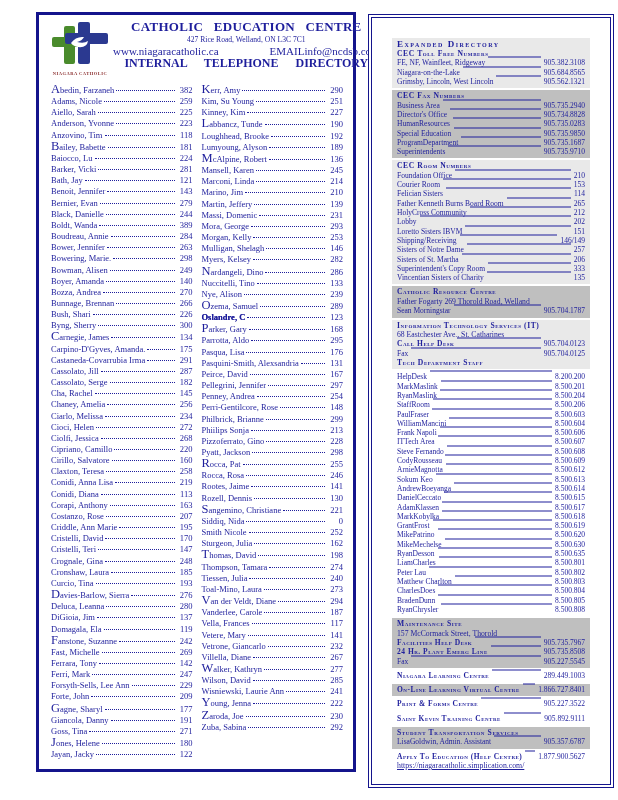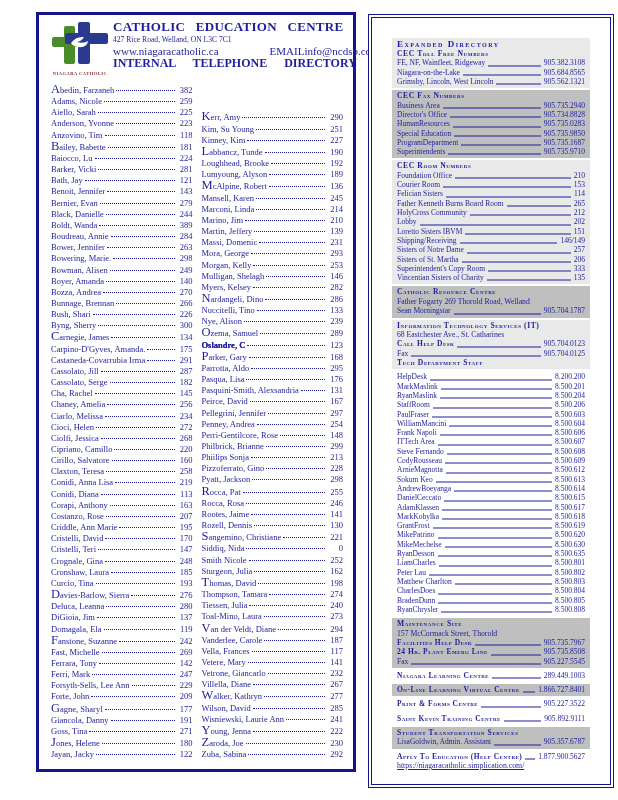--- a/index.html
+++ b/index.html
@@ -4,45 +4,45 @@
 <style>
   html,body{margin:0;padding:0;background:#fff;}
   .page{position:relative;width:618px;height:800px;background:#ffffff;overflow:hidden;
         font-family:"Liberation Serif", serif;color:#1e1e9c;}
   
   .main-box{position:absolute;left:36px;top:12px;width:320px;height:760px;
             border:3px solid #14148c;box-sizing:border-box;background:#fff;}
   .hdr{display:flex;align-items:flex-start;padding:5px 6px 1px 8px;}
   .logo-wrap{width:66px;flex:0 0 66px;text-align:center;padding-top:2px;}
   .logo-caption{font-size:4.5px;letter-spacing:.5px;color:#8b2e2e;font-weight:bold;margin-top:1px;}
-  .hdr-text{flex:1;line-height:1.15;}
+  .hdr-text{flex:1;text-align:center;line-height:1.15;}
   .org{font-size:13px;font-weight:bold;word-spacing:7px;letter-spacing:.3px;}
   .addr1{font-size:7.6px;margin-top:1px;}
   .webline{font-size:11px;word-spacing:10px;}
   .dirtitle{font-size:12px;font-weight:bold;word-spacing:14px;margin-top:0;}
-  .cols{display:flex;gap:9px;padding:7px 10px 0 12px;align-items:flex-end;}
+  .cols{display:flex;gap:9px;padding:7px 10px 0 12px;}
   .col{flex:1;min-width:0;}
   .row{display:flex;align-items:baseline;font-size:8.5px;line-height:11.15px;}
   .nm{white-space:nowrap;}
   .boldname{font-weight:bold;text-shadow:0 0 .6px #1e1e9c;}
   .capl{font-size:12.5px;}
   .lead{flex:1;min-width:4px;border-bottom:1px dotted #1e1e9c;margin:0 2px;transform:translateY(-2px);}
   .ext{white-space:nowrap;min-width:16px;text-align:right;}
   
   .panel{position:absolute;left:368px;top:14px;width:246px;height:774px;
          border:4px double #14148c;box-sizing:border-box;background:#fff;
          padding:20px;display:flex;flex-direction:column;gap:2px;}
   .section{padding:1px 5px 2px 5px;}
   .shade-light{background:#e9e9e9;}
   .shade-dark{background:#bfbfbf;}
   .shade-white{background:#ffffff;}
   .heading{font-variant:small-caps;font-weight:bold;font-size:9px;letter-spacing:1.5px;line-height:10px;}
   .subheading{font-variant:small-caps;font-weight:bold;font-size:7.6px;letter-spacing:.6px;line-height:9.4px;}
   .p-addr{font-size:7.7px;line-height:9.4px;}
-  .prow{display:flex;align-items:flex-end;font-size:7.5px;line-height:9.3px;}
+  .prow{display:flex;align-items:flex-start;font-size:7.5px;line-height:9.3px;}
   .plabel{white-space:nowrap;}
   .pcaps{font-variant:small-caps;font-weight:bold;letter-spacing:.5px;}
   .plead{flex:1;min-width:6px;border-bottom:.8px solid #1e1e9c;margin:0 3px;transform:translateY(-1.5px);}
   .pval{white-space:nowrap;}
   .url{font-size:7.8px;line-height:10px;color:#1e1e9c;text-decoration:underline;cursor:pointer;}
 </style>
 </head>
 <body>
 
 <div class="page">

